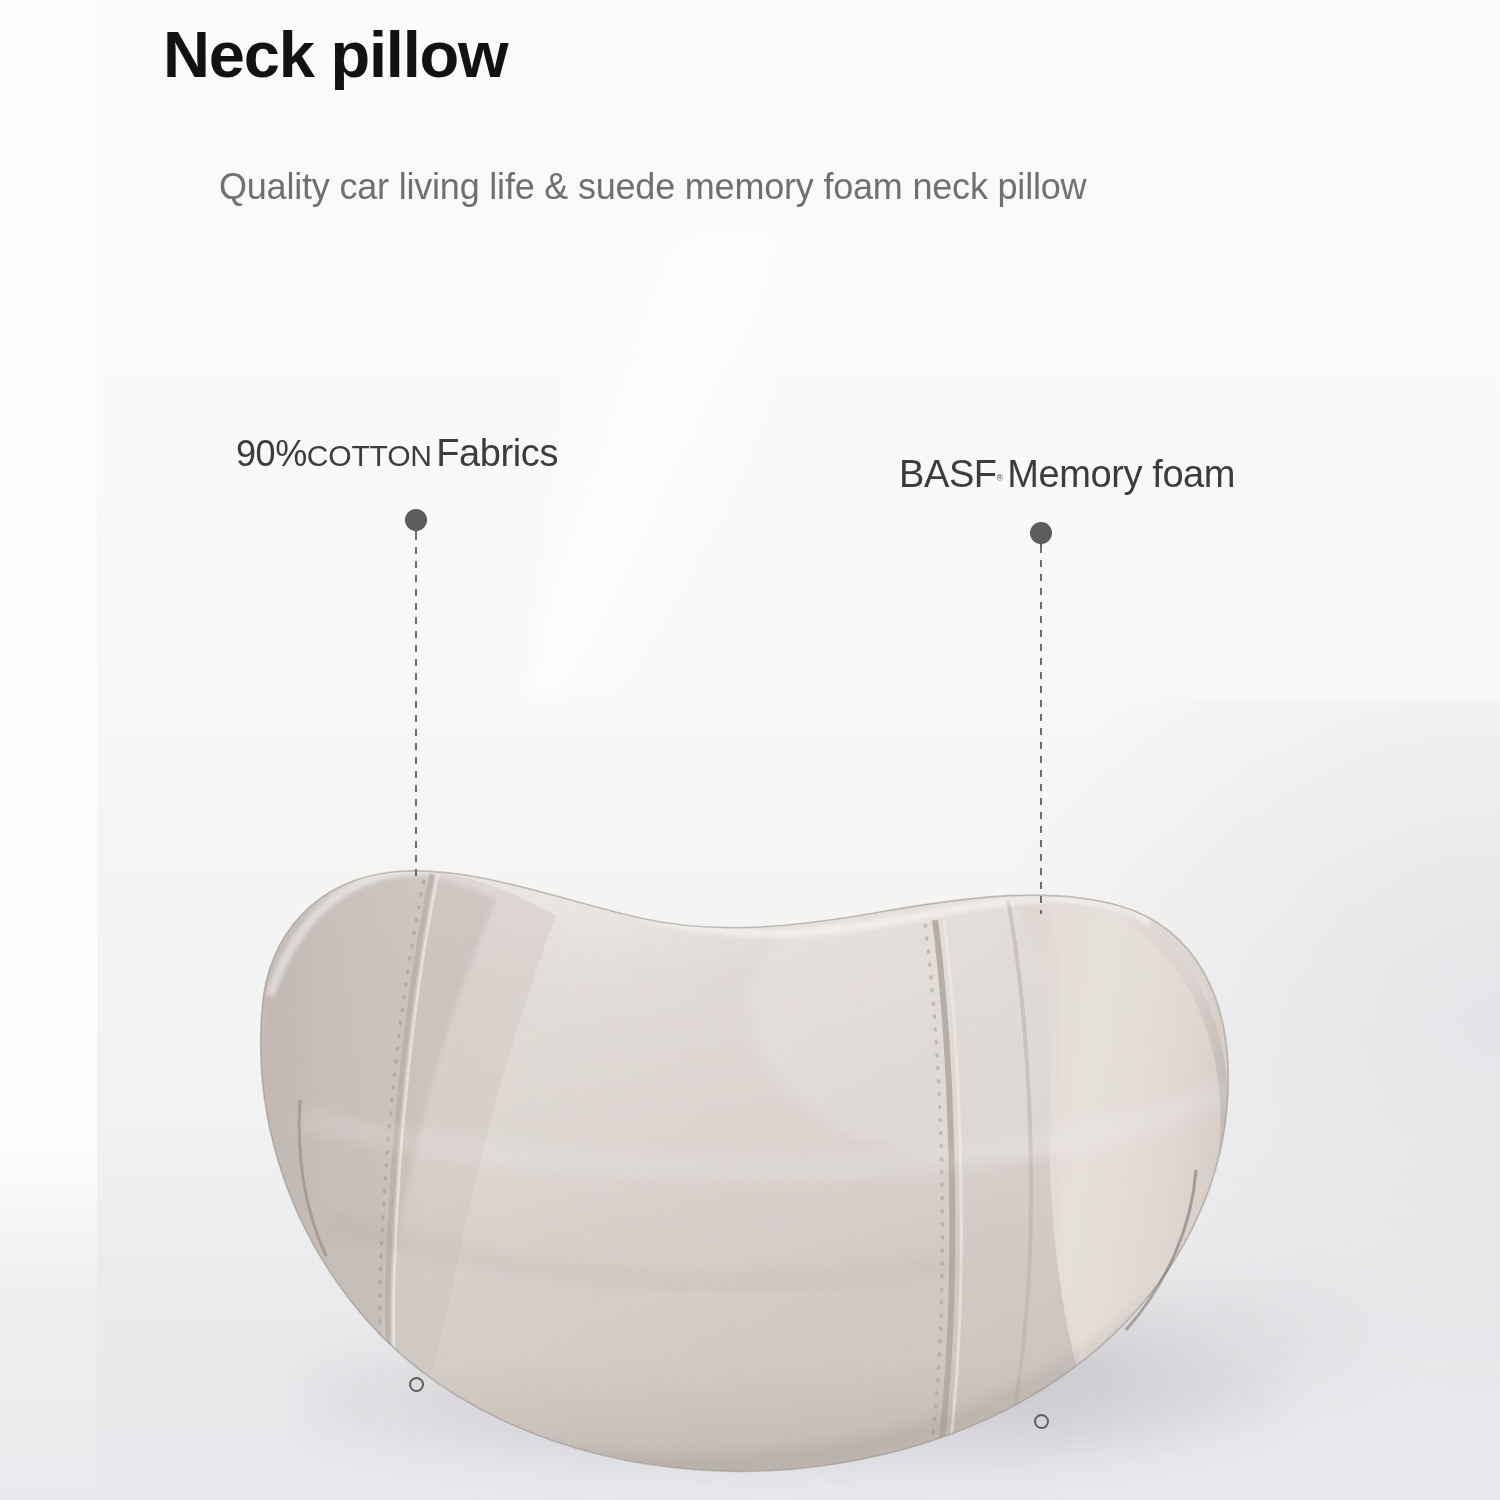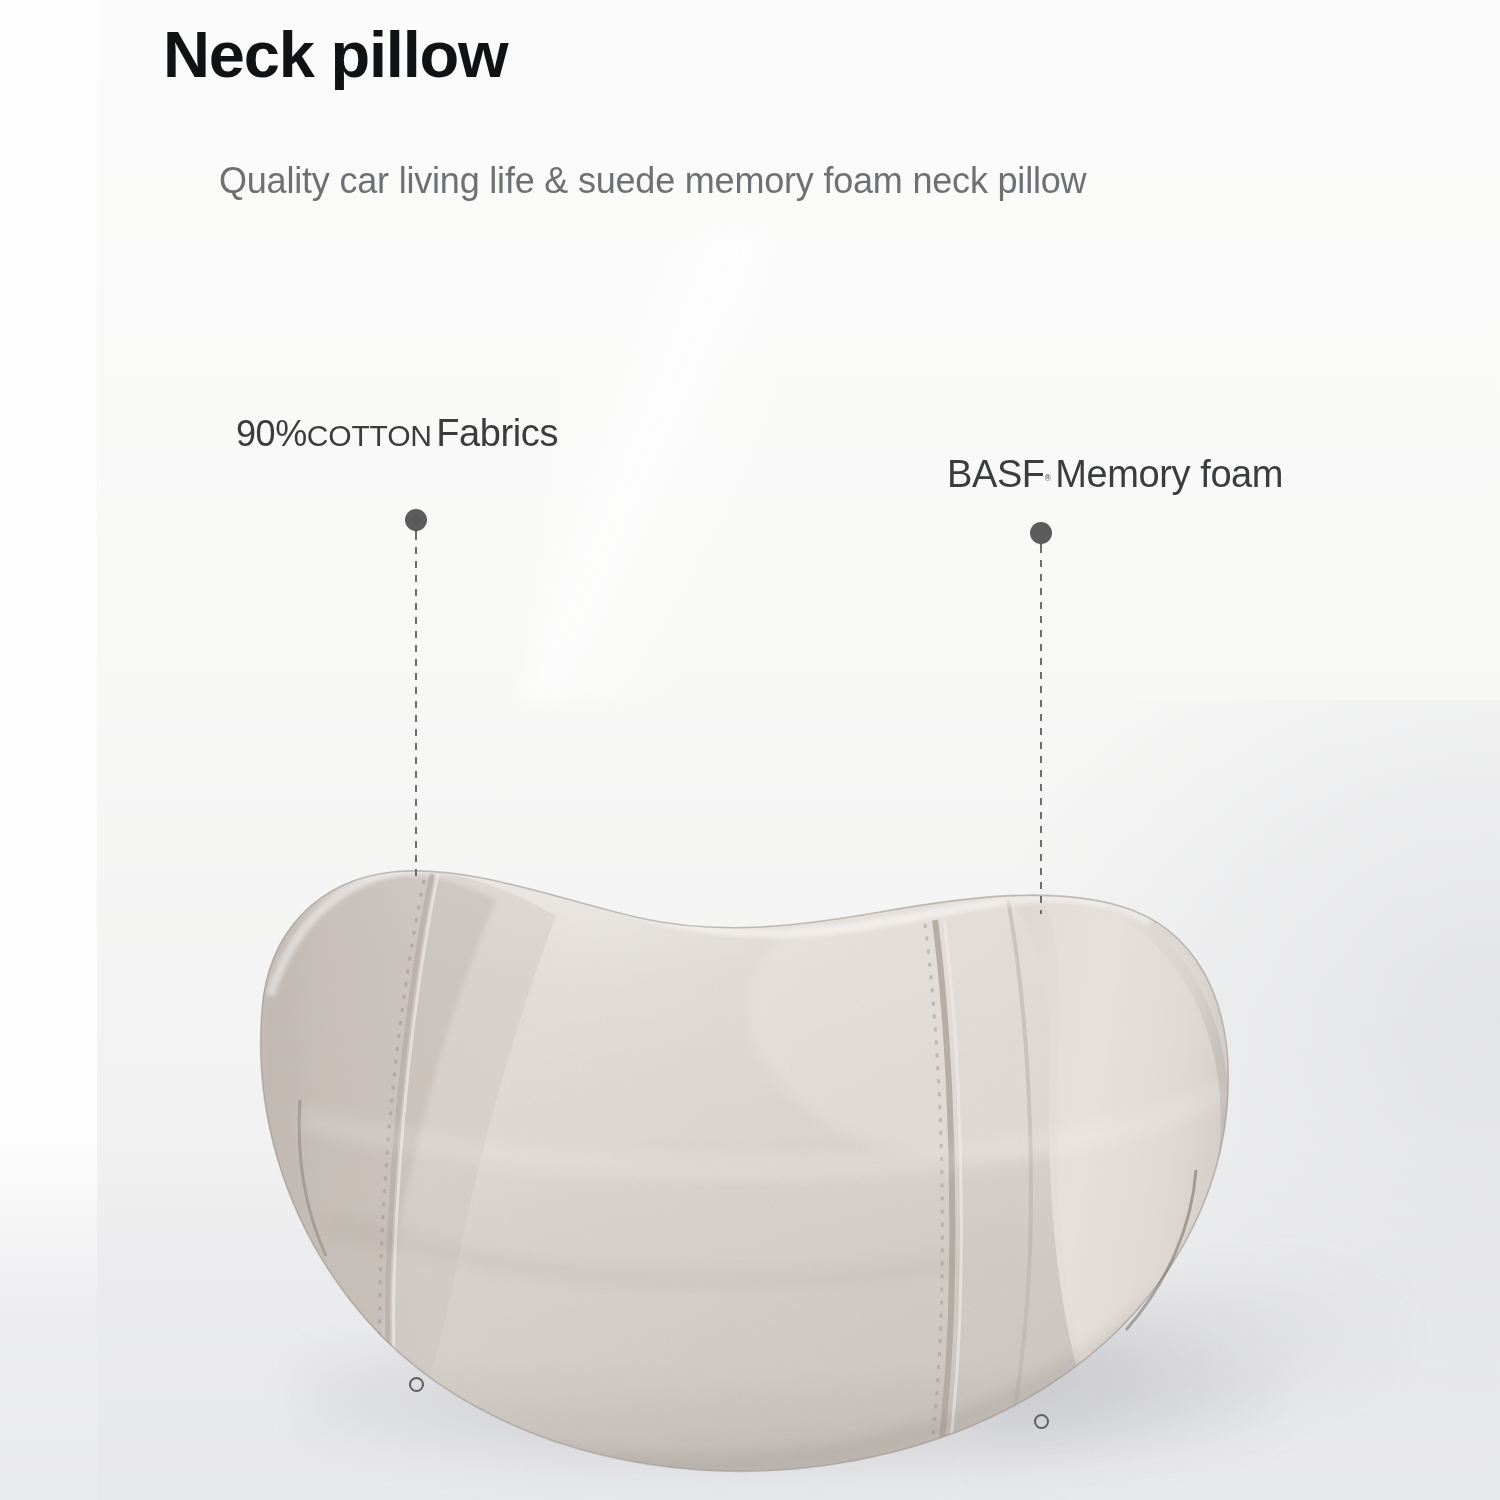--- a/index.html
+++ b/index.html
@@ -59,21 +59,21 @@
     font-size: 65px;
     font-weight: 700;
     letter-spacing: -1.2px;
     color: #111214;
     line-height: 1.12;
     white-space: nowrap;
   }
   .subtitle {
     position: absolute;
     left: 219px;
-    top: 160px;
+    top: 166px;
     font-size: 36px;
     font-weight: 400;
     color: #6f7073;
     letter-spacing: -0.2px;
     white-space: nowrap;
     text-align: center;
   }
 
   
   .callout-label {
@@ -92,22 +92,22 @@
   }
   .callout-label .tail {
     font-size: 38px;
     letter-spacing: -0.4px;
   }
   .callout-label sup {
     font-size: 0.52em;
     vertical-align: super;
     letter-spacing: 0;
   }
-  #callout-cotton-label { left: 236px; top: 412px; }
-  #callout-basf-label   { left: 899px; top: 453px; margin-left: 48px; }
+  #callout-cotton-label { left: 236px; top: 432px; }
+  #callout-basf-label   { left: 899px; top: 453px; }
 
   .leader {
     position: absolute;
     width: 22px;
   }
   .leader .dot {
     position: absolute;
     left: 0; top: 0;
     width: 22px; height: 22px;
     border-radius: 50%;

